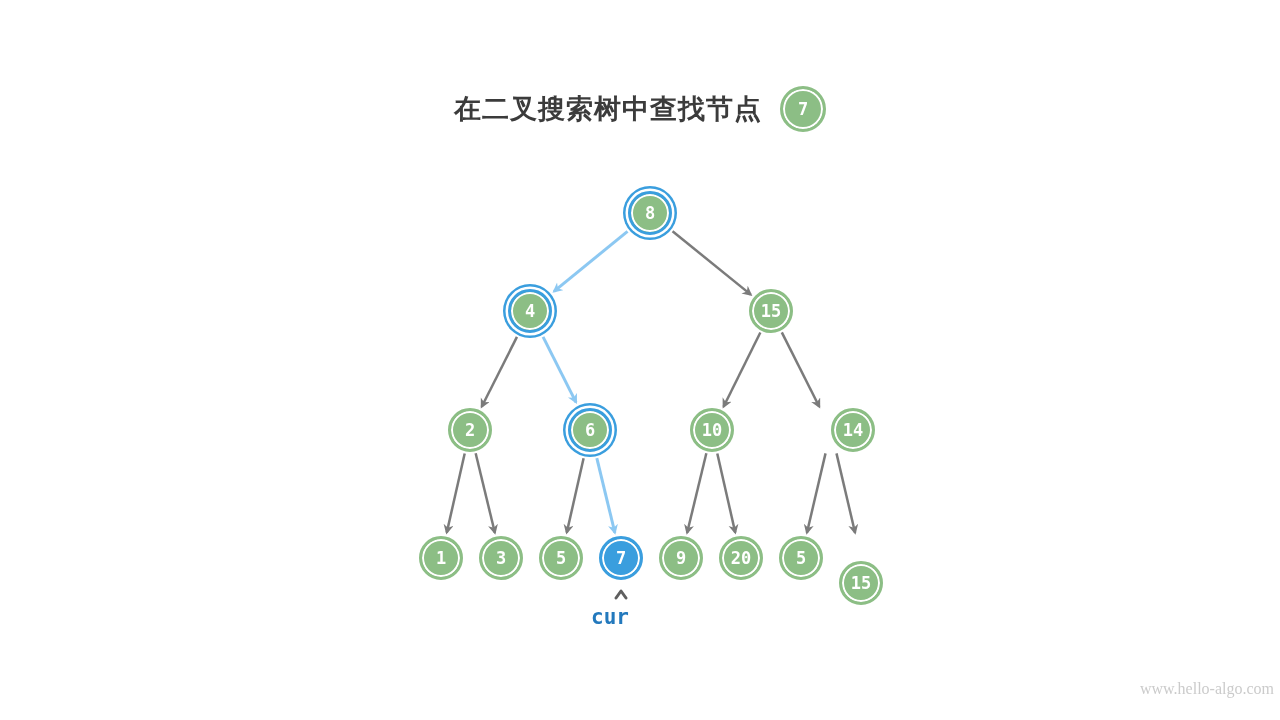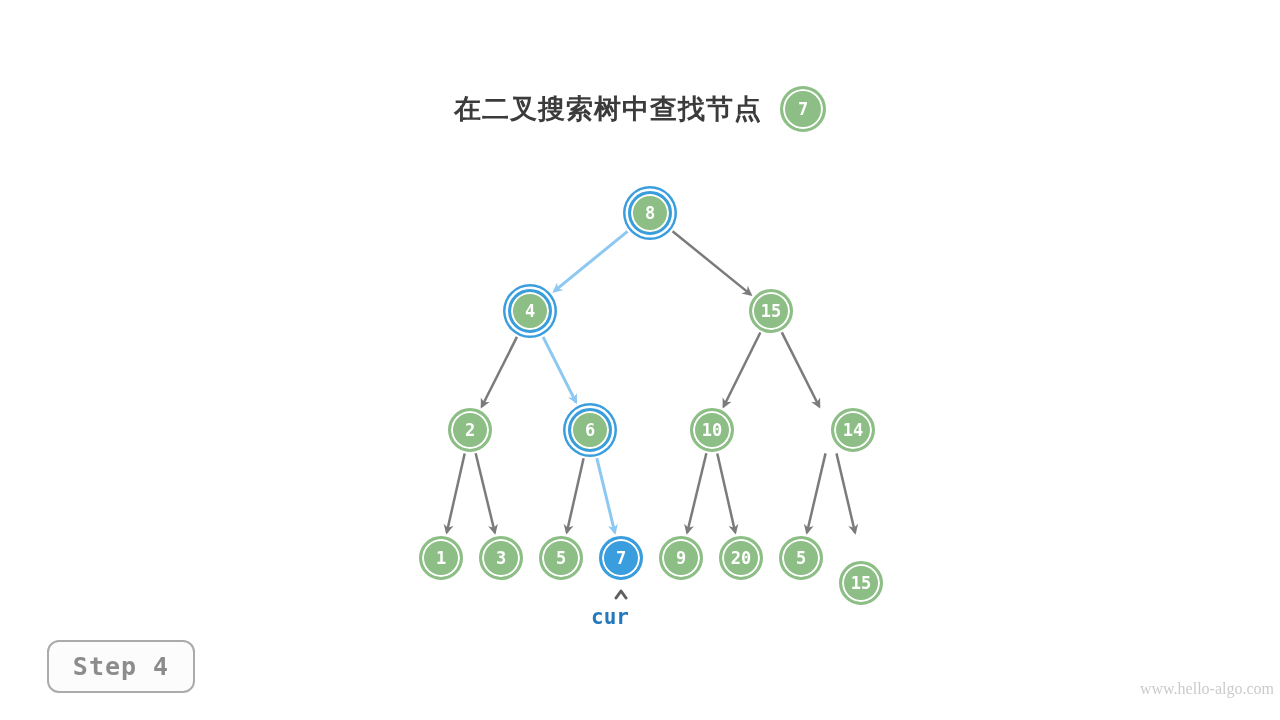--- a/index.html
+++ b/index.html
@@ -123,17 +123,16 @@
       <div class="node normal" style="left: 827px; top: 561px;">15</div>
     </div>
 
   <div class="cursor" id="cursor" style="left: 579px; top: 589px;">
     <svg class="caret" width="16" height="11">
       <polyline id="caret-line" points="3,9 8,2 13,9" fill="none" stroke-width="3" stroke-linecap="round" stroke-linejoin="round" stroke="#5F5F5F"></polyline>
     </svg>
     <div class="cur-label">cur</div>
   </div>
 
-  <div class="step-badge">Step 4</div>
 
   <div class="watermark">www.hello-algo.com</div>
 
 </div>
 
 </body></html>

